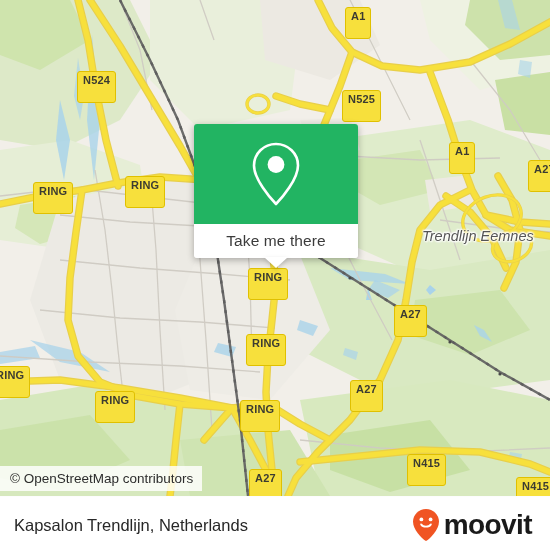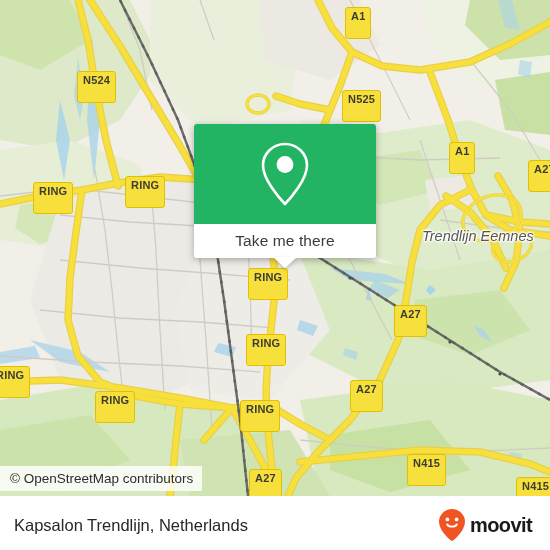--- a/index.html
+++ b/index.html
@@ -44,21 +44,21 @@
     white-space: nowrap;
     text-shadow: 1px 0 2px #fff, -1px 0 2px #fff, 0 1px 2px #fff, 0 -1px 2px #fff,
                  1px 1px 2px #fff, -1px -1px 2px #fff;
   }
   .place-label.italic { font-style: italic; font-size: 14.5px; color: #555; }
 
   
   .callout {
     position: absolute;
     left: 194px; top: 124px;
-    width: 182px;
+    width: 164px;
     border-radius: 3px;
     box-shadow: 0 2px 7px rgba(0,0,0,.30);
     overflow: visible;
     cursor: pointer;
   }
   .callout-top {
     height: 100px;
     background: #22b462;
     border-radius: 3px 3px 0 0;
     display: flex; align-items: center; justify-content: center;
@@ -112,21 +112,21 @@
     gap: 16px;
   }
   .footer-title {
     color: #282828;
     font-size: 16.5px;
     white-space: nowrap;
   }
   .brand { display: flex; align-items: center; gap: 3px; }
   .brand-word {
     color: #1a1a1a;
-    font-size: 20px;
+    font-size: 28px;
     font-weight: bold;
     letter-spacing: -0.6px;
     line-height: 1;
   }
 </style>
 </head>
 <body>
 
 <div id="page">
 

